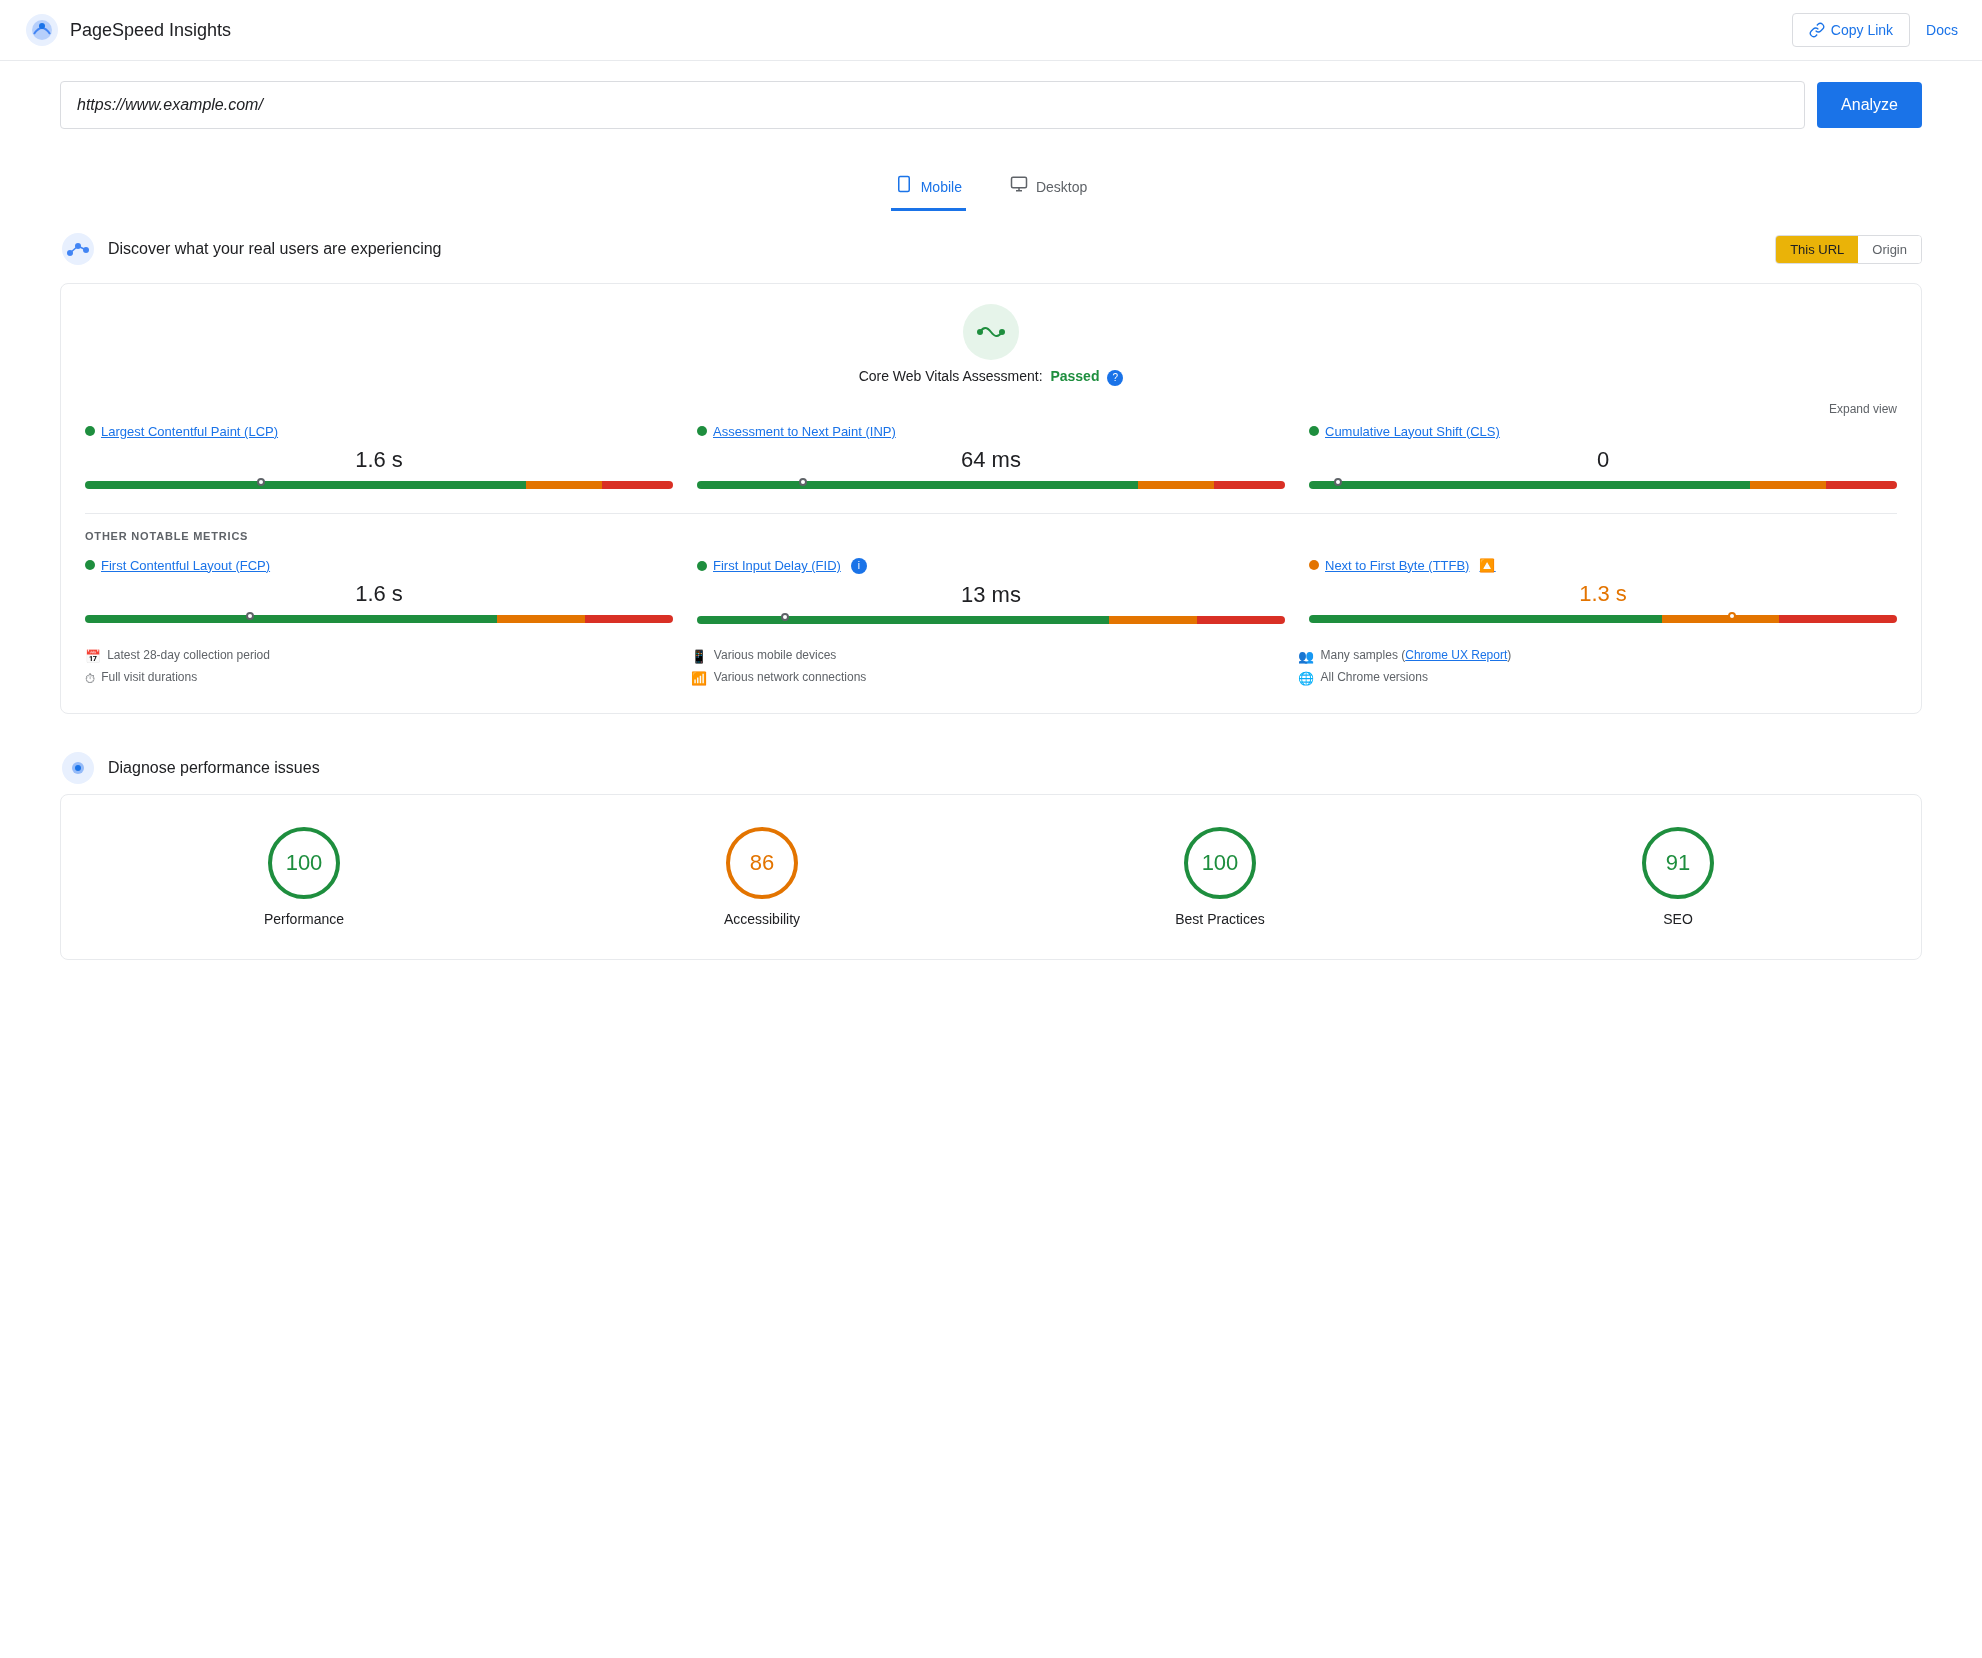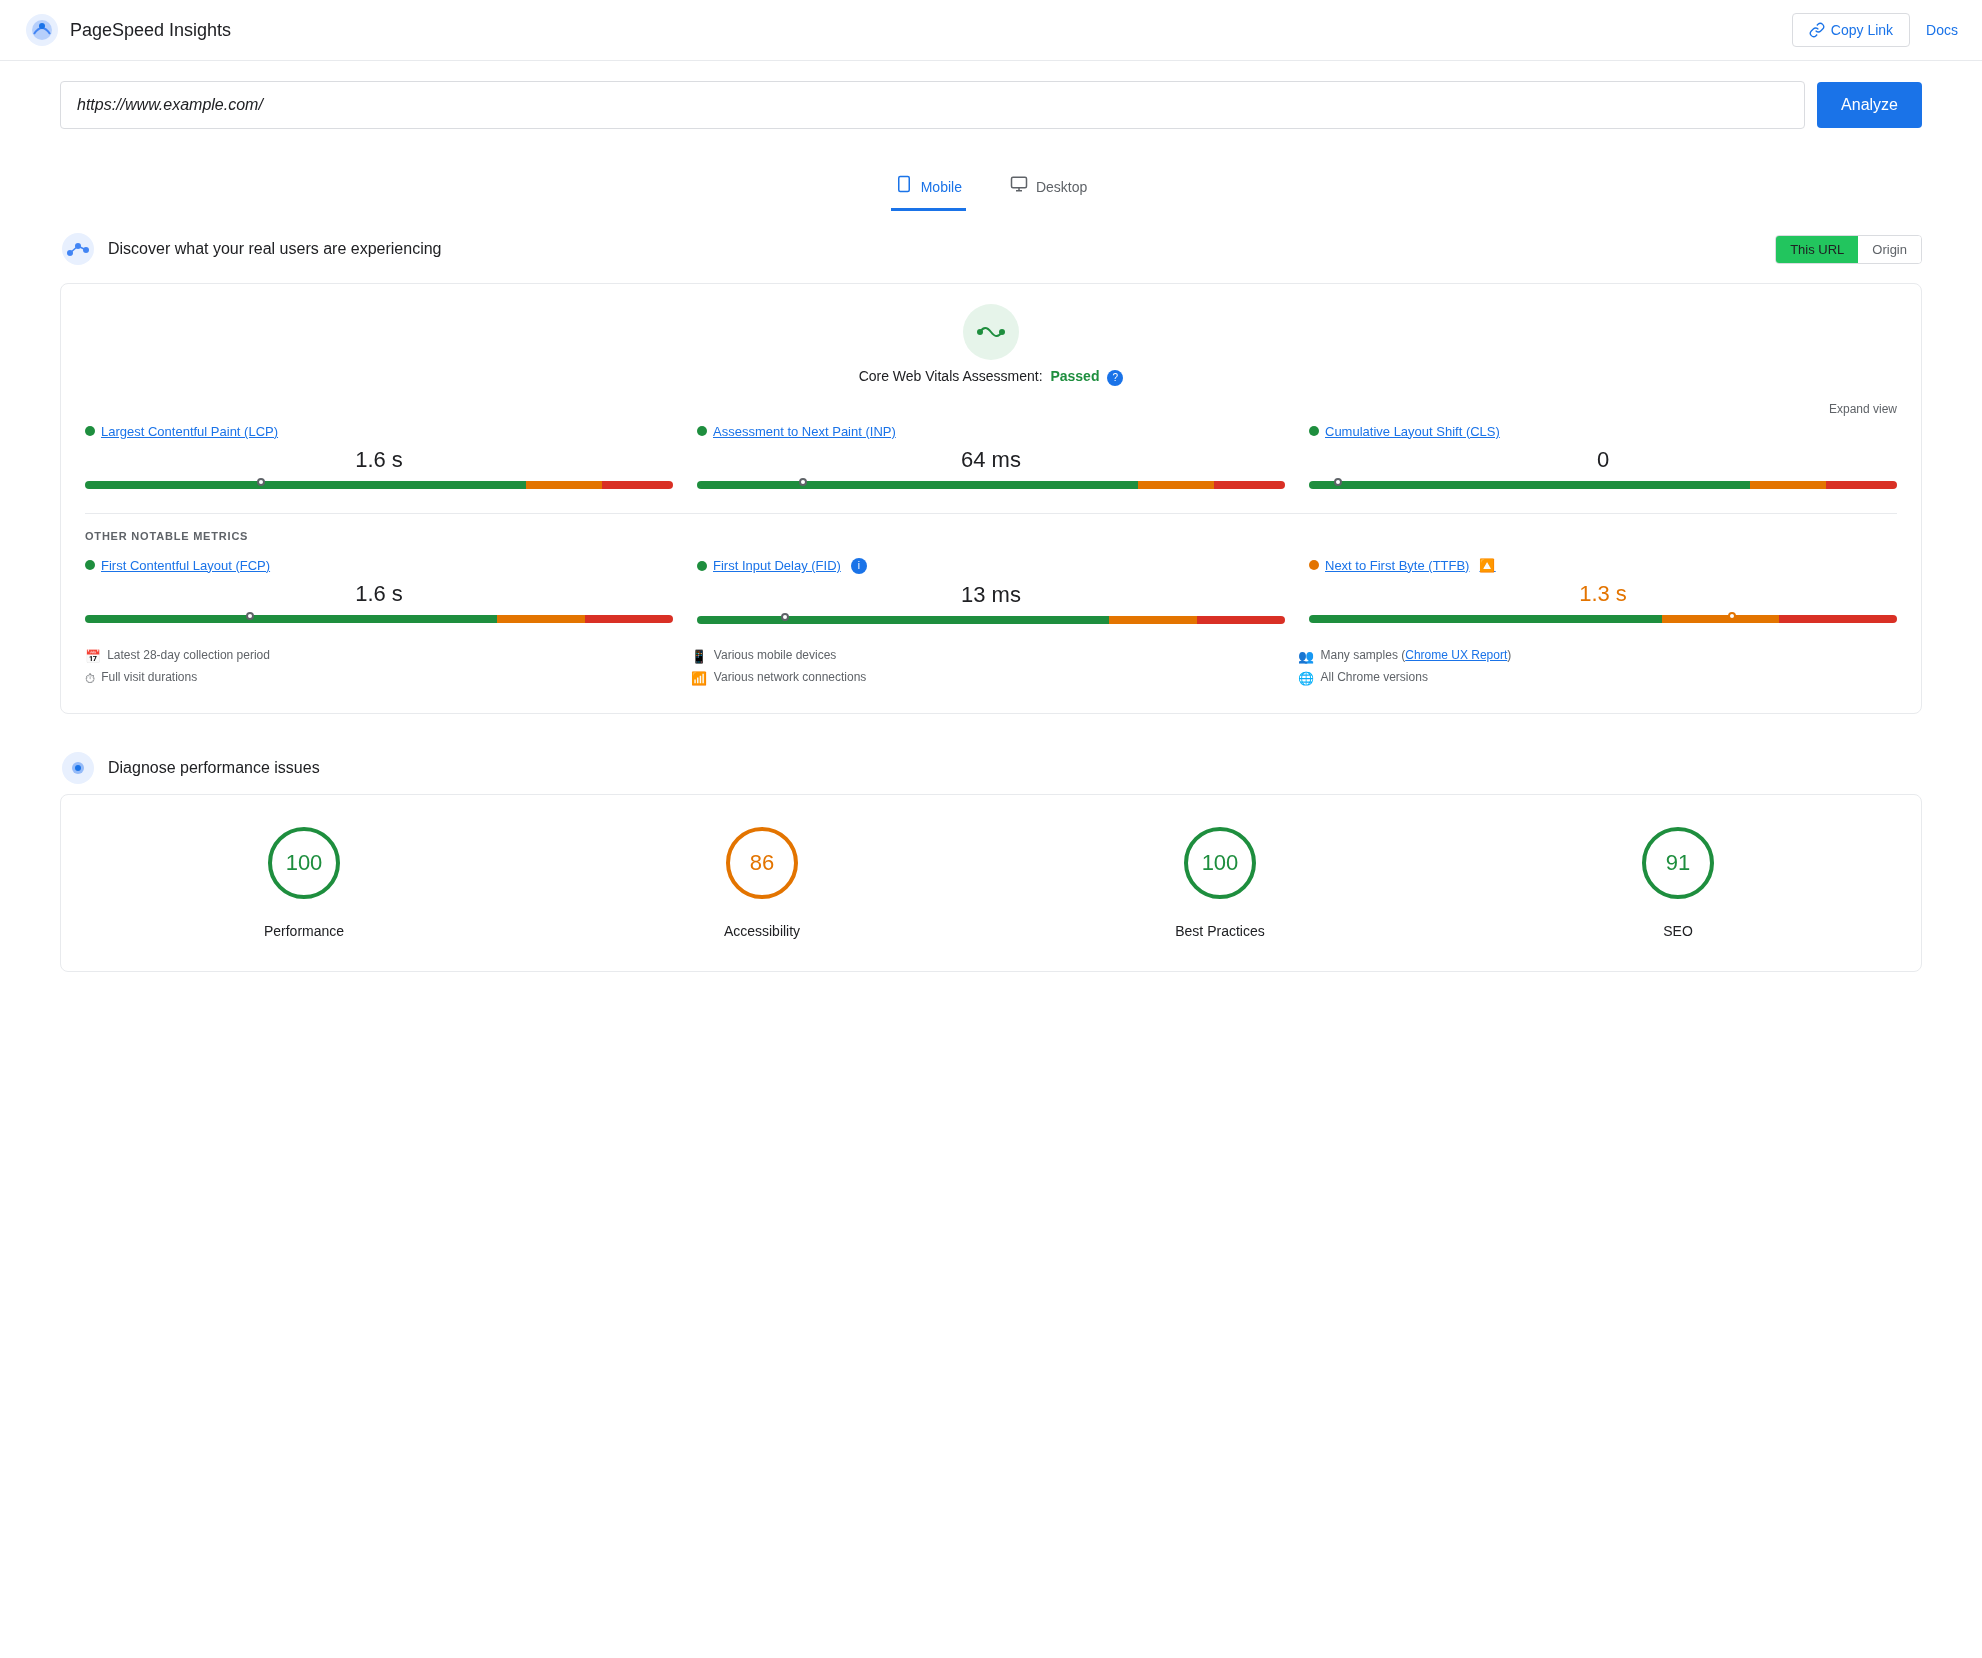--- a/index.html
+++ b/index.html
@@ -26,21 +26,21 @@
     .tab.active { color: #1a73e8; border-bottom: 3px solid #1a73e8; }
     .tab-icon { font-size: 18px; }
 
     
     .section-header { display: flex; align-items: center; justify-content: space-between; padding: 16px 60px; }
     .section-title-row { display: flex; align-items: center; gap: 12px; }
     .section-icon { width: 36px; height: 36px; }
     .section-title { font-size: 16px; font-weight: 500; }
     .url-origin-toggle { display: flex; border: 1px solid #dadce0; border-radius: 4px; overflow: hidden; }
     .url-origin-btn { padding: 6px 14px; font-size: 13px; background: #fff; border: none; cursor: pointer; color: #5f6368; }
-    .url-origin-btn.active { background: #22c55e; color: #202124; font-weight: 500; }
+    .url-origin-btn.active { background: #eab308; color: #202124; font-weight: 500; }
 
     
     .card { margin: 0 60px 20px; border: 1px solid #e8eaed; border-radius: 8px; padding: 20px 24px; }
 
     
     .cwv-header { display: flex; flex-direction: column; align-items: center; margin-bottom: 16px; }
     .cwv-icon-wrap { width: 56px; height: 56px; background: #e6f4ea; border-radius: 50%; display: flex; align-items: center; justify-content: center; margin-bottom: 8px; }
     .expand-view { text-align: right; font-size: 12px; color: #5f6368; cursor: pointer; margin-bottom: 8px; }
 
     
@@ -69,21 +69,21 @@
     .chrome-link { color: #1a73e8; text-decoration: underline; cursor: pointer; }
 
     
     .diagnose-header { display: flex; align-items: center; gap: 12px; padding: 16px 60px 8px; }
     .diagnose-icon { width: 36px; height: 36px; }
     .diagnose-title { font-size: 16px; font-weight: 500; }
 
     
     .scores-card { margin: 0 60px; border: 1px solid #e8eaed; border-radius: 8px; padding: 32px 24px; }
     .scores-grid { display: grid; grid-template-columns: repeat(4, 1fr); gap: 20px; justify-items: center; }
-    .score-item { display: flex; flex-direction: column; align-items: center; gap: 24px; }
+    .score-item { display: flex; flex-direction: column; align-items: center; gap: 12px; }
     .score-circle { width: 72px; height: 72px; border-radius: 50%; display: flex; align-items: center; justify-content: center; font-size: 22px; font-weight: 500; border: 4px solid; }
     .score-circle.green { border-color: #1e8e3e; color: #1e8e3e; }
     .score-circle.orange { border-color: #e37400; color: #e37400; }
     .score-label { font-size: 14px; font-weight: 500; color: #202124; }
 
     
     .info-icon { display: inline-flex; align-items: center; justify-content: center; width: 16px; height: 16px; border-radius: 50%; background: #1a73e8; color: #fff; font-size: 10px; margin-left: 4px; cursor: pointer; flex-shrink: 0; }
     .warning-icon { color: #1a73e8; font-size: 13px; margin-left: 4px; }
   </style>
 </head>

